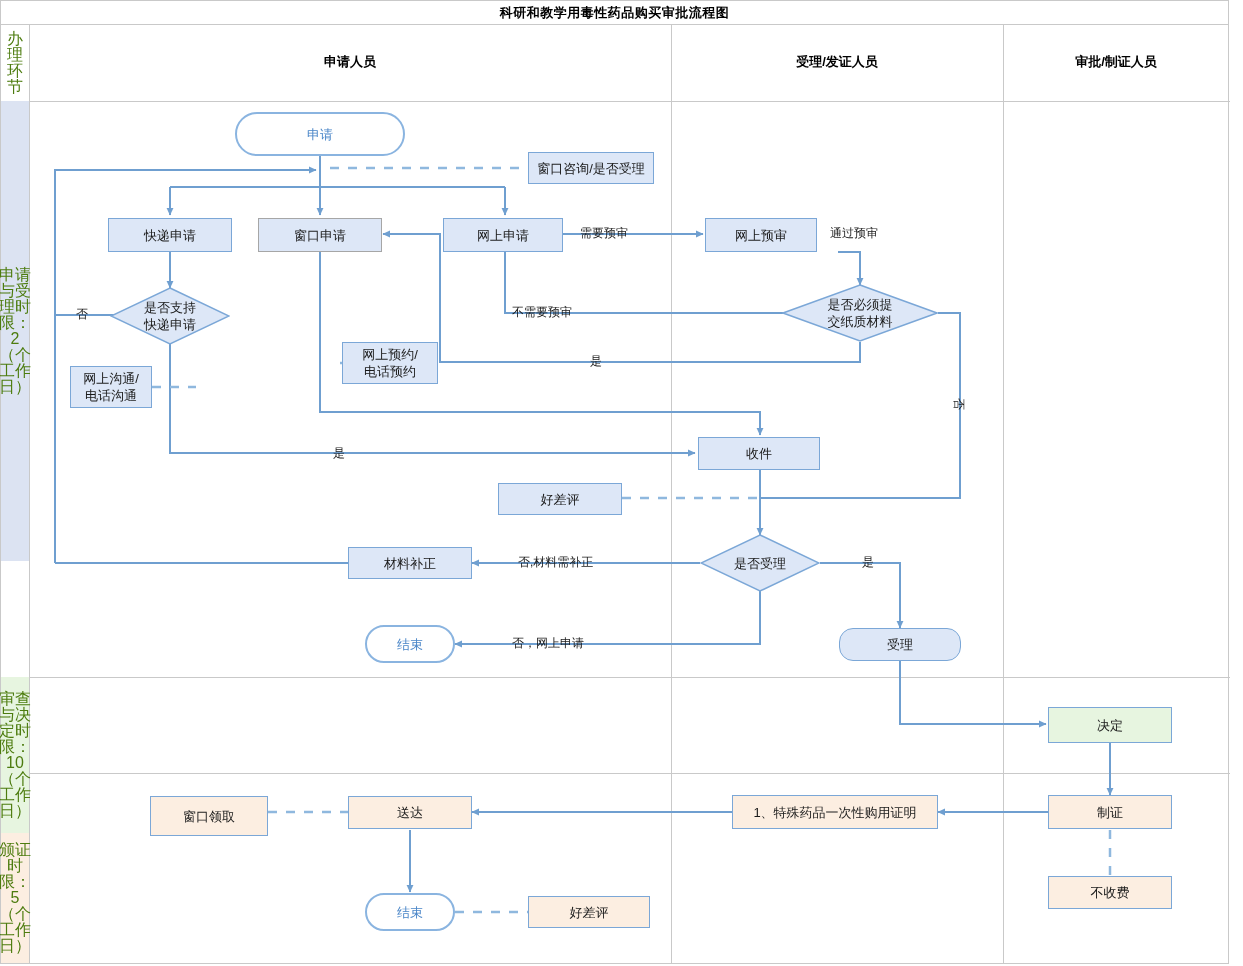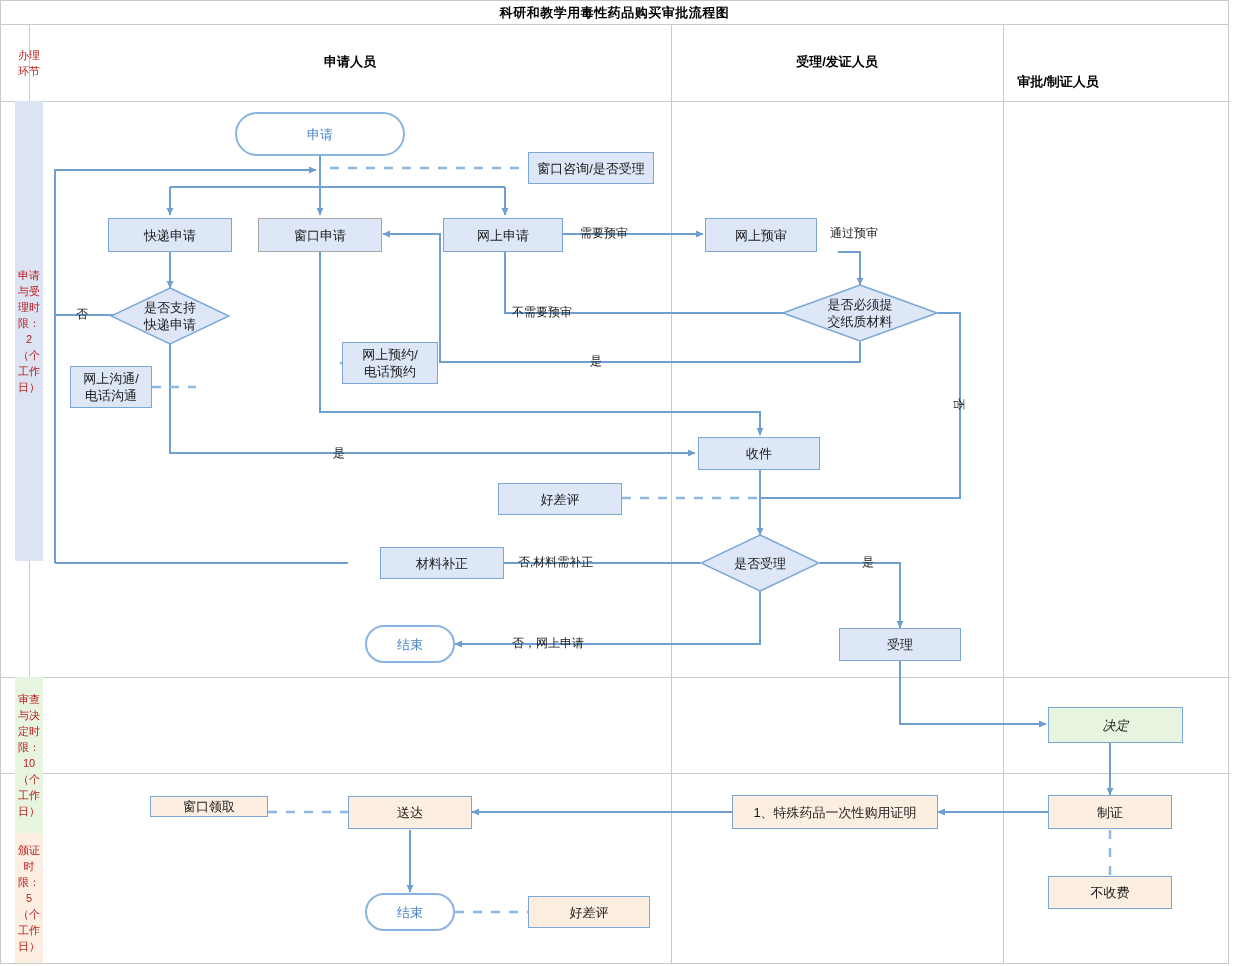--- a/index.html
+++ b/index.html
@@ -16,23 +16,23 @@
   .grid-outer{position:absolute;left:0;top:24px;width:1229px;height:940px;
     border:1px solid #c9c9c9;box-sizing:border-box;}
   .vline{position:absolute;top:0;width:1px;background:#c9c9c9;}
   .hline{position:absolute;left:0;width:1229px;height:1px;background:#c9c9c9;}
 
   
   .hdr{position:absolute;top:24px;height:76px;display:flex;align-items:center;
     justify-content:center;font-size:13px;font-weight:bold;color:#000;}
 
   
-  .stage-cell{position:absolute;left:15px;width:28px;box-sizing:border-box;
+  .stage-cell{position:absolute;left:1px;width:28px;box-sizing:border-box;
     display:flex;align-items:center;justify-content:center;text-align:center;
-    font-size:11px;line-height:16px;color:#b91c1c;
+    font-size:16px;line-height:16px;color:#4d7c0f;
     writing-mode:horizontal-tb;word-break:break-all;padding:0 2px;}
 
   
   #wires{position:absolute;left:0;top:0;width:1243px;height:966px;pointer-events:none;}
 
   
   .node{position:absolute;box-sizing:border-box;display:flex;align-items:center;
     justify-content:center;text-align:center;font-size:13px;line-height:17px;
     color:#1a1a1a;}
   .n-blue{background:#dde7f7;border:1px solid #7ba7d7;}
@@ -75,21 +75,21 @@
 
   <div class="stage-cell" style="top:25px;height:76px;">
     <span>办理环节</span>
   </div>
   <div class="hdr" style="left:29px;width:642px;">
     <span>申请人员</span>
   </div>
   <div class="hdr" style="left:671px;width:332px;">
     <span>受理/发证人员</span>
   </div>
-  <div class="hdr" style="left:945px;width:226px;margin-top:20px;">
+  <div class="hdr" style="left:1003px;width:226px;">
     <span>审批/制证人员</span>
   </div>
 
   <div class="stage-cell" style="top:101px;height:460px;background:#dce3f2;">
     <span>申请与受理时限：2（个工作日）</span>
   </div>
   <div class="stage-cell" style="top:677px;height:156px;background:#e7f5e0;">
     <span>审查与决定时限：10（个工作日）</span>
   </div>
   <div class="stage-cell" style="top:833px;height:130px;background:#fceee1;">
@@ -224,49 +224,49 @@
     <span>好差评</span>
   </div>
 
   <div class="node n-diamond" style="left:700px;top:534px;width:120px;height:58px;">
     <svg class="dm-shape" viewBox="0 0 120 58" preserveAspectRatio="none">
       <polygon points="60,1 119,29 60,57 1,29" fill="#dde7f7" stroke="#7ba7d7" stroke-width="1.5"></polygon>
     </svg>
     <span class="dm-txt">是否受理</span>
   </div>
 
-  <div class="node n-blue" style="left:348px;top:547px;width:124px;height:32px;margin-left:32px;">
+  <div class="node n-blue" style="left:348px;top:547px;width:124px;height:32px;">
     <span>材料补正</span>
   </div>
 
   <div class="node n-term" style="left:365px;top:625px;width:90px;height:38px;">
     <span>结束</span>
   </div>
 
-  <div class="node n-blue" style="left:839px;top:628px;width:122px;height:33px;">
+  <div class="node n-blue" style="left:839px;top:628px;width:122px;height:33px;border-radius:14px;">
     <span>受理</span>
   </div>
 
-  <div class="node n-green" style="left:1048px;top:707px;width:135px;height:36px;font-style:italic;">
+  <div class="node n-green" style="left:1048px;top:707px;width:124px;height:36px;">
     <span>决定</span>
   </div>
 
   <div class="node n-orange" style="left:1048px;top:795px;width:124px;height:34px;">
     <span>制证</span>
   </div>
 
   <div class="node n-orange" style="left:732px;top:795px;width:206px;height:34px;">
     <span>1、特殊药品一次性购用证明</span>
   </div>
 
   <div class="node n-orange" style="left:348px;top:796px;width:124px;height:33px;">
     <span>送达</span>
   </div>
 
-  <div class="node n-orange" style="left:150px;top:796px;width:118px;height:21px;text-align:right;">
+  <div class="node n-orange" style="left:150px;top:796px;width:118px;height:40px;text-align:right;">
     <span>窗口领取</span>
   </div>
 
   <div class="node n-orange" style="left:1048px;top:876px;width:124px;height:33px;">
     <span>不收费</span>
   </div>
 
   <div class="node n-term" style="left:365px;top:893px;width:90px;height:38px;">
     <span>结束</span>
   </div>

